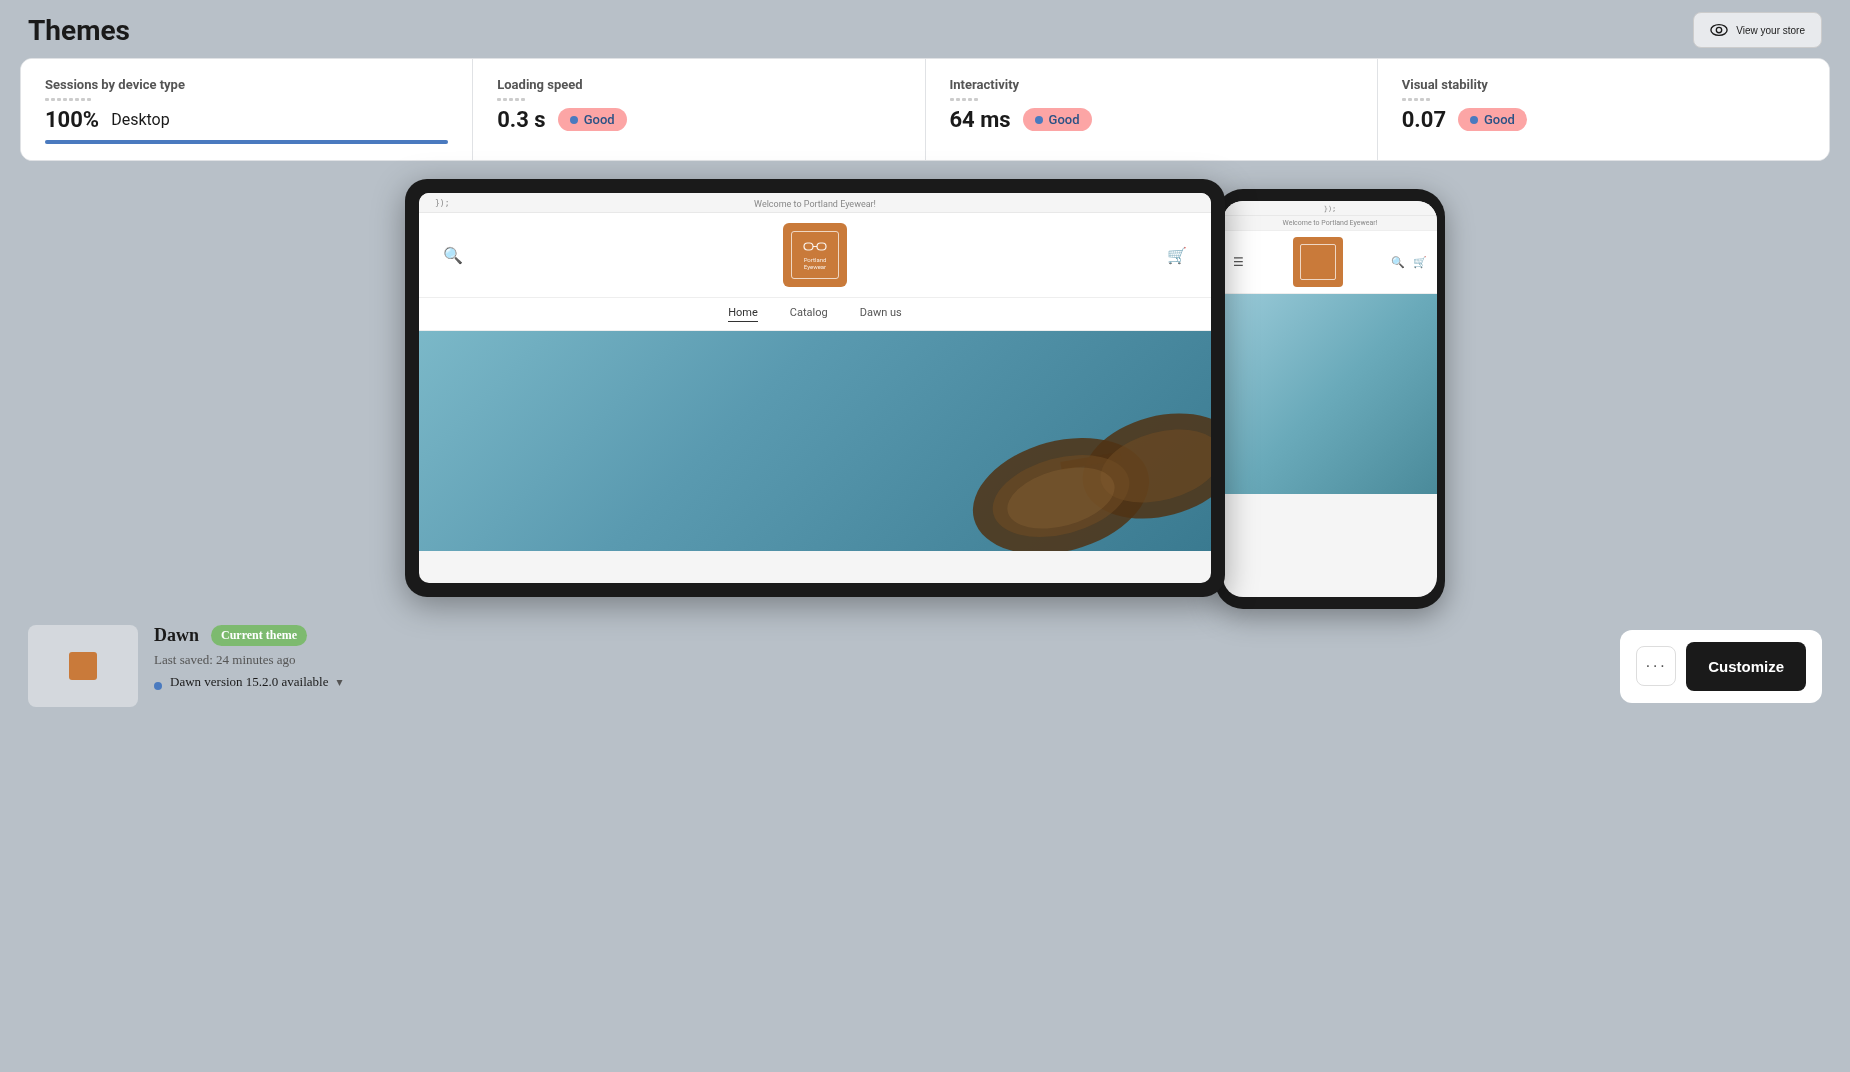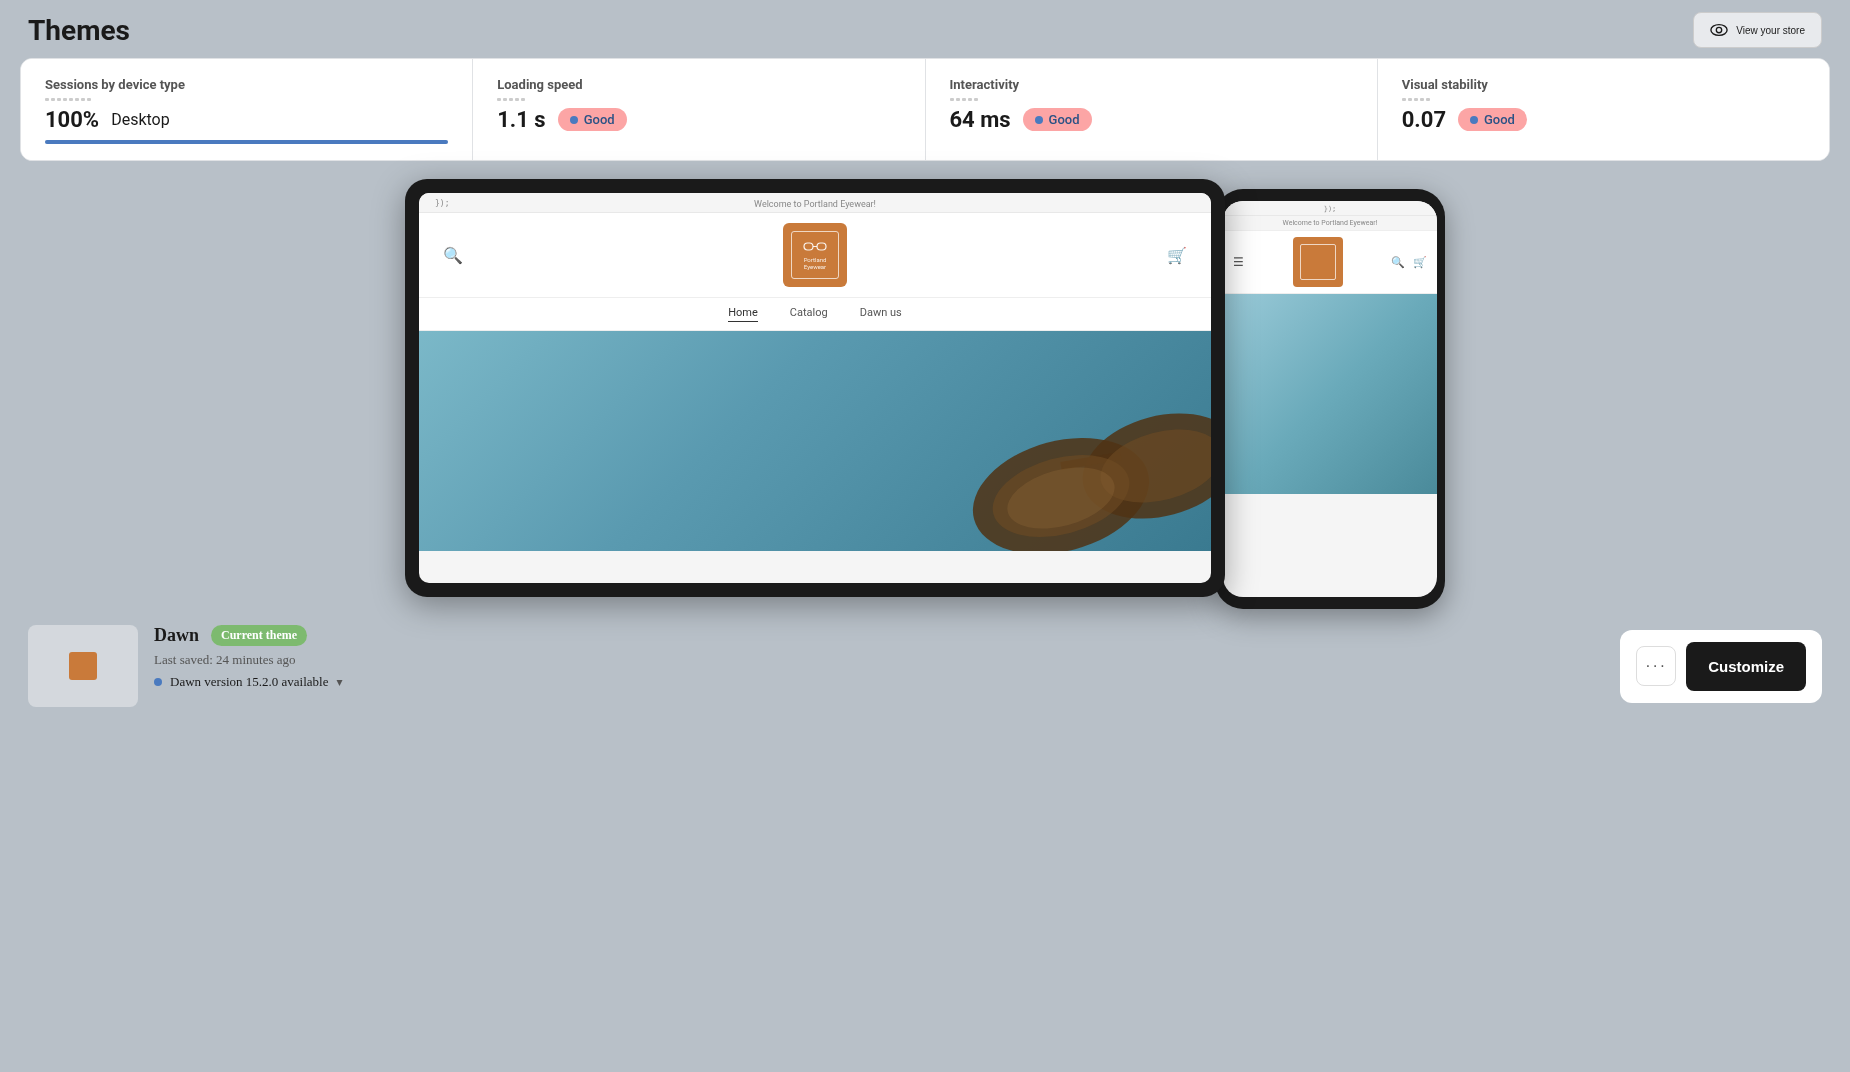--- a/index.html
+++ b/index.html
@@ -310,21 +310,21 @@
       font-weight: 600;
       padding: 3px 10px;
       border-radius: 12px;
     }
     .theme-saved {
       font-size: 13px;
       color: #555;
     }
     .theme-version-row {
       display: flex;
-      align-items: center;
+      align-items: flex-end;
       gap: 8px;
       font-size: 13px;
       color: #1a1a1a;
     }
     .version-dot {
       width: 8px;
       height: 8px;
       border-radius: 50%;
       background: #4a7abf;
       flex-shrink: 0;
@@ -407,21 +407,21 @@
   <div class="metric-card">
     <div class="metric-label">Loading speed</div>
     <div class="metric-dots">
       <div class="metric-dot"></div>
         <div class="metric-dot"></div>
         <div class="metric-dot"></div>
       <div class="metric-dot"></div>
         <div class="metric-dot"></div>
     </div>
     <div class="metric-value-row">
-      <span class="metric-main-value">1.1 s</span>
+      <span class="metric-main-value">0.3 s</span>
       <span class="status-badge">
         <span class="status-dot"></span>
         <span>Good</span>
       </span>
     </div>
   </div>
 
   <div class="metric-card">
     <div class="metric-label">Interactivity</div>
     <div class="metric-dots">

